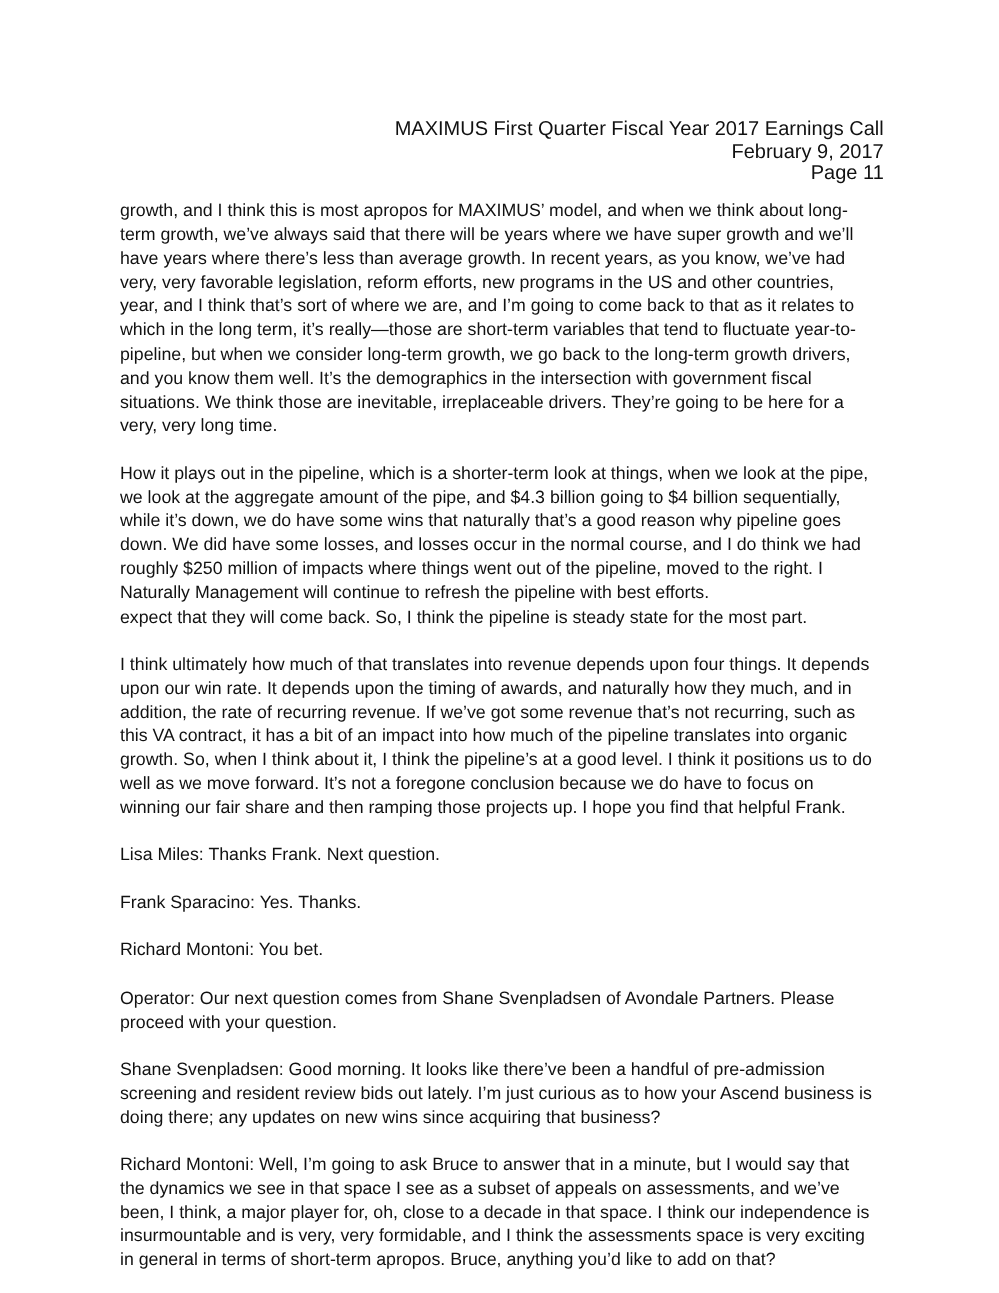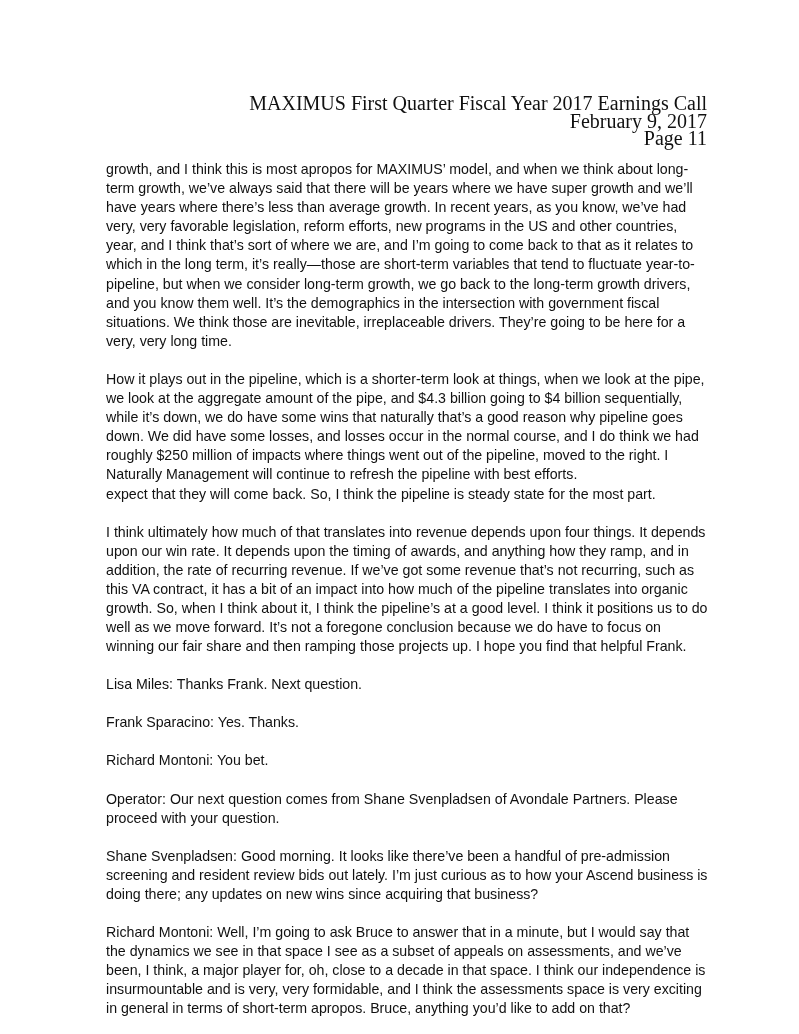--- a/index.html
+++ b/index.html
@@ -2,27 +2,27 @@
 <html><head>
 <meta charset="utf-8">
 <style>
   html, body { margin: 0; padding: 0; background: #ffffff; }
   body {
     width: 799px; height: 1034px; position: relative; overflow: hidden;
     font-family: "Liberation Sans", sans-serif; color: #111111;
   }
   .header {
     position: absolute; top: 95px; right: 92px; text-align: right;
-    font-size: 20px; line-height: 17.5px; font-family: Liberation Serif, serif;
+    font-size: 16px; line-height: 17.5px;
   }
   .content {
     position: absolute; top: 160px; left: 92px; width: 640px;
     font-size: 14.2px; line-height: 19.1px;
   }
-  .para { margin: 0 0 19px 14px; }
+  .para { margin: 0 0 19px 4px; }
   .line { display: block; white-space: nowrap; }
   .speaker { font-weight: normal; }
 </style>
 </head>
 <body>
 
 <div class="header">
   <div>MAXIMUS First Quarter Fiscal Year 2017 Earnings Call</div>
   <div>February 9, 2017</div>
   <div>Page 11</div>
@@ -45,21 +45,21 @@
       <span class="line"><span>How it plays out in the pipeline, which is a shorter-term look at things, when we look at the pipe,</span></span>
       <span class="line"><span>we look at the aggregate amount of the pipe, and $4.3 billion going to $4 billion sequentially,</span></span>
       <span class="line"><span>while it’s down, we do have some wins that naturally that’s a good reason why pipeline goes</span></span>
       <span class="line"><span>down. We did have some losses, and losses occur in the normal course, and I do think we had</span></span>
       <span class="line"><span>roughly $250 million of impacts where things went out of the pipeline, moved to the right. I</span></span>
       <span class="line"><span>Naturally Management will continue to refresh the pipeline with best efforts.</span></span>
       <span class="line"><span>expect that they will come back. So, I think the pipeline is steady state for the most part.</span></span>
     </div>
     <div class="para">
       <span class="line"><span>I think ultimately how much of that translates into revenue depends upon four things. It depends</span></span>
-      <span class="line"><span>upon our win rate. It depends upon the timing of awards, and anything how they ramp, and in</span></span>
+      <span class="line"><span>upon our win rate. It depends upon the timing of awards, and naturally how they much, and in</span></span>
       <span class="line"><span>addition, the rate of recurring revenue. If we’ve got some revenue that’s not recurring, such as</span></span>
       <span class="line"><span>this VA contract, it has a bit of an impact into how much of the pipeline translates into organic</span></span>
       <span class="line"><span>growth. So, when I think about it, I think the pipeline’s at a good level. I think it positions us to do</span></span>
       <span class="line"><span>well as we move forward. It’s not a foregone conclusion because we do have to focus on</span></span>
       <span class="line"><span>winning our fair share and then ramping those projects up. I hope you find that helpful Frank.</span></span>
     </div>
     <div class="para">
       <span class="line"><span class="speaker">Lisa Miles:</span><span> Thanks Frank. Next question.</span></span>
     </div>
     <div class="para">

